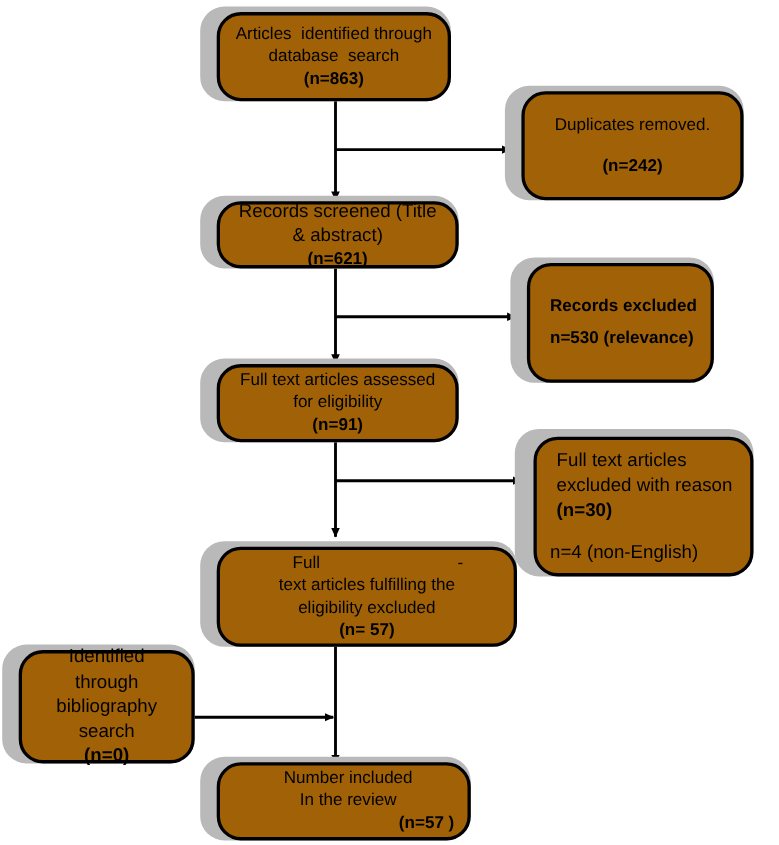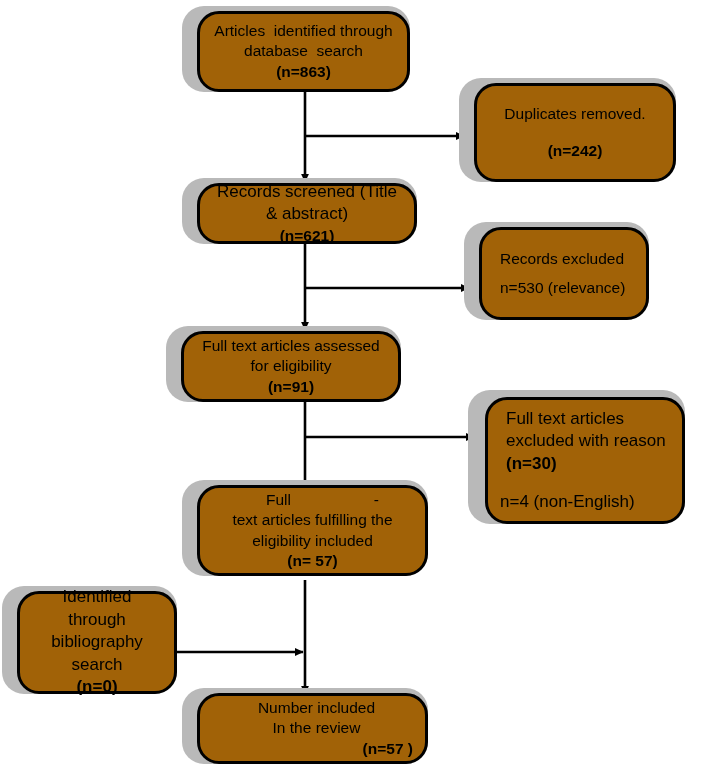--- a/index.html
+++ b/index.html
@@ -120,55 +120,55 @@
   </div>
 
   <div class="node sh-dr" style="left:182px; top:178px; width:235px; height:66px;">
     <div class="shadow"></div>
     <div class="boxface">
       <div class="txt small">Records screened (Title &amp; abstract)</div>
       <div class="txt bold">(n=621)</div>
     </div>
   </div>
 
-  <div class="node sh-dr" style="left:464px; top:222px; width:185px; height:98px;">
+  <div class="node sh-dr" style="left:464px; top:234px; width:185px; height:114px;font-weight:bold;">
     <div class="shadow"></div>
     <div class="boxface">
       <div class="txt left">Records excluded</div>
       <div class="spacer-sm"></div>
       <div class="txt left"><span class="bold">n=530</span><span> (relevance)</span></div>
     </div>
   </div>
 
-  <div class="node sh-dr" style="left:166px; top:326px; width:235px; height:76px;">
+  <div class="node sh-dr" style="left:182px; top:326px; width:235px; height:76px;">
     <div class="shadow"></div>
     <div class="boxface">
       <div class="txt">Full text articles assessed</div>
       <div class="txt">for eligibility</div>
       <div class="txt bold">(n=91)</div>
     </div>
   </div>
 
   <div class="node sh-dr2" style="left:468px; top:368px; width:217px; height:134px;margin-top:22px;">
     <div class="shadow"></div>
     <div class="boxface">
       <div class="txt small left">Full text articles</div>
       <div class="txt small left">excluded with reason</div>
       <div class="txt small left bold">(n=30)</div>
       <div class="spacer-md"></div>
       <div class="txt small ind3"><span class="bold">n=4</span><span> (non-English)</span></div>
     </div>
   </div>
 
-  <div class="node sh-dr" style="left:182px; top:480px; width:246px; height:96px;">
+  <div class="node sh-dr" style="left:182px; top:492px; width:288px; height:96px;">
     <div class="shadow"></div>
     <div class="boxface">
       <div class="txt row-split"><span>Full</span><span>-</span></div>
       <div class="txt">text articles fulfilling the</div>
-      <div class="txt">eligibility included</div>
+      <div class="txt">eligibility excluded</div>
       <div class="txt bold">(n= 57)</div>
     </div>
   </div>
 
   <div class="node sh-dr" style="left:2px; top:586px; width:175px; height:108px;">
     <div class="shadow"></div>
     <div class="boxface">
       <div class="txt small">Identified through</div>
       <div class="txt small">bibliography</div>
       <div class="txt small">search</div>

